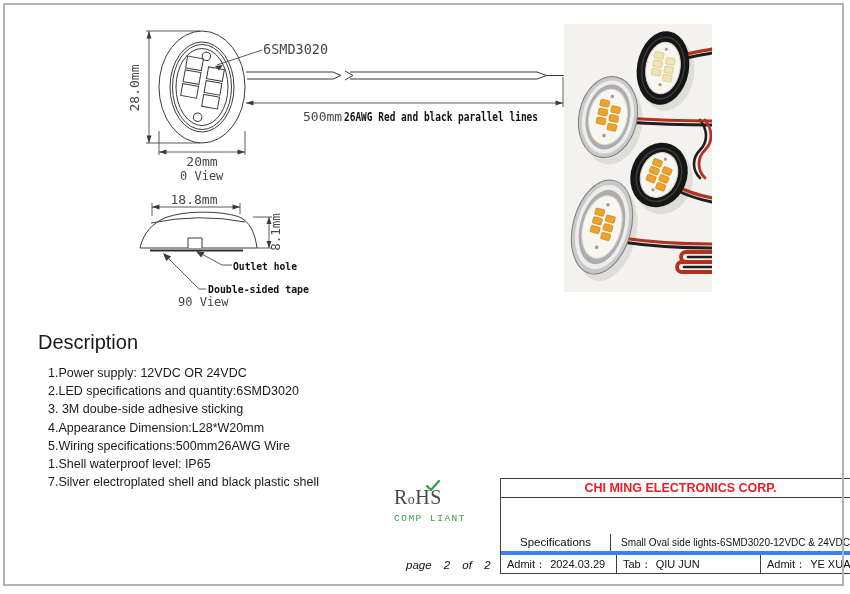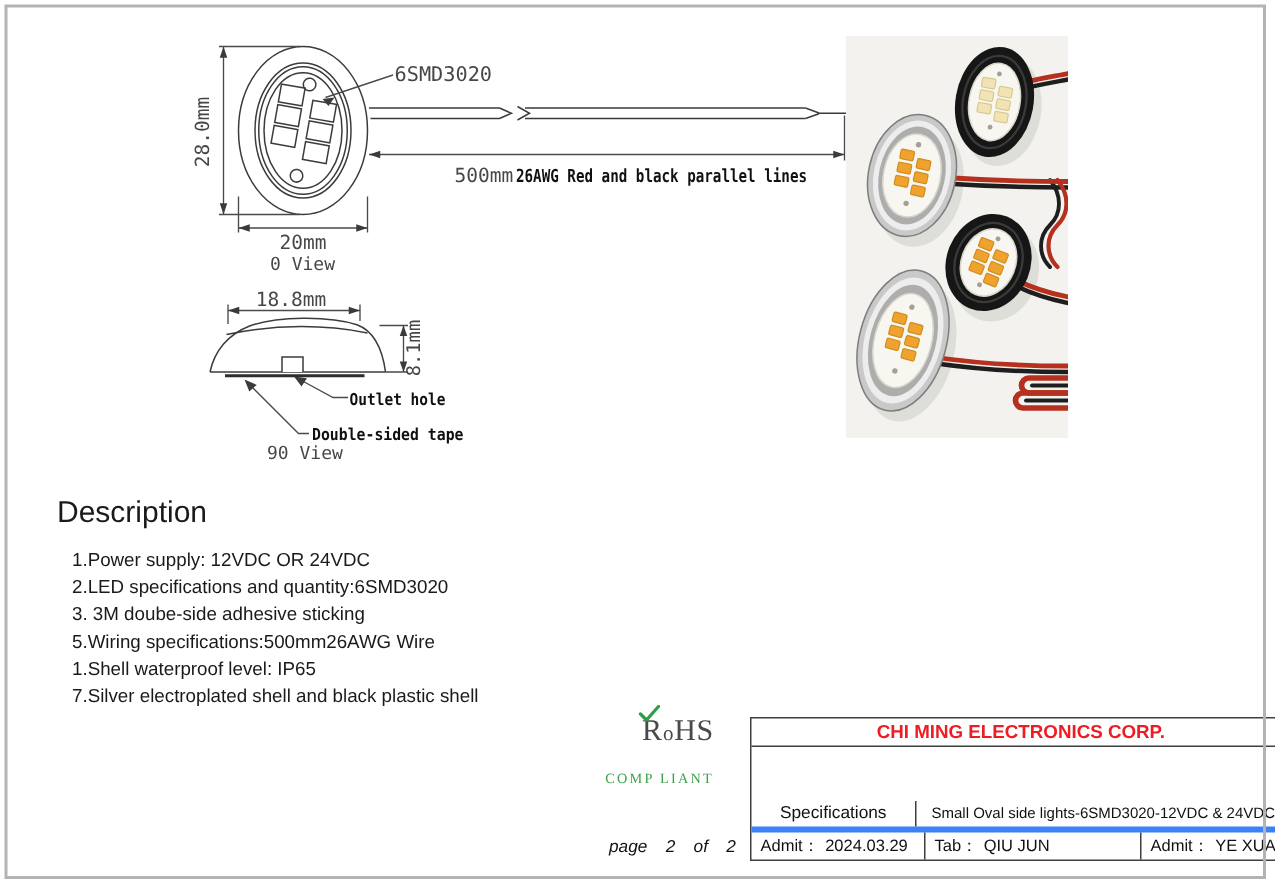--- a/index.html
+++ b/index.html
@@ -15,26 +15,26 @@
   .cad-text{font-family:"DejaVu Sans Mono", monospace;fill:#474747;}
   .anno-text{font-family:"DejaVu Sans Mono", monospace;font-weight:bold;fill:#101010;}
   
   .photo-svg{position:absolute;left:564px;top:24px;}
   
   .description{position:absolute;left:38px;top:331px;width:340px;color:#1a1a1a;}
   .desc-title{font-size:20px;}
   .desc-items{margin-top:10px;padding-left:10px;}
   .desc-item{font-size:12.5px;line-height:18.2px;white-space:nowrap;}
   
-  .rohs{position:absolute;left:394px;top:476px;width:82px;text-align:right;}
+  .rohs{position:absolute;left:394px;top:486px;width:82px;text-align:left;}
   .rohs-name{position:relative;font-family:"Liberation Serif", serif;font-size:20px;
              color:#4a4a4a;letter-spacing:0.5px;line-height:22px;}
   .rohs-o{font-size:14px;}
   .rohs-check{position:absolute;left:31px;top:-6px;}
-  .rohs-compliant{margin-top:14px;font-family:Liberation Serif, serif;font-size:9.5px;
+  .rohs-compliant{margin-top:2px;font-family:Liberation Mono, monospace;font-size:9.5px;
                   letter-spacing:1.5px;white-space:nowrap;}
   
   .tblock{position:absolute;left:500px;top:478px;width:359px;border:1px solid #3f3f3f;
           background:#fff;font-family:"Liberation Sans", sans-serif;}
   .tb-row1{height:18px;line-height:18px;text-align:center;font-size:12.5px;font-weight:bold;
            border-bottom:1px solid #3f3f3f;}
   .tb-row2{display:flex;height:17px;line-height:17px;border-bottom:4px solid #3b82f6;margin-top:36px;}
   .tb-row2-c1{width:109px;text-align:center;font-size:11.5px;border-right:1px solid #3f3f3f;color:#111;}
   .tb-row2-c2{flex:1;text-align:center;font-size:10px;color:#111;}
   .tb-row3{display:flex;height:18px;line-height:18px;font-size:11px;color:#111;}
@@ -243,20 +243,21 @@
       <circle cx="0" cy="21" r="1.8" fill="#a79f96"></circle>
     </g>
   </svg>
 
   <div class="description">
     <div class="desc-title">Description</div>
     <div class="desc-items">
       <div class="desc-item">1.Power supply: 12VDC OR 24VDC</div>
       <div class="desc-item">2.LED specifications and quantity:6SMD3020</div>
       <div class="desc-item">3. 3M doube-side adhesive sticking</div>
+      <div class="desc-item">4.Appearance Dimension:L28*W20mm</div>
       <div class="desc-item">5.Wiring specifications:500mm26AWG Wire</div>
       <div class="desc-item">1.Shell waterproof level: IP65</div>
       <div class="desc-item">7.Silver electroplated shell and black plastic shell</div>
     </div>
   </div>
 
   <div class="rohs">
     <div class="rohs-name">
       <svg class="rohs-check" width="16" height="12" viewBox="0 0 16 12">
         <polyline points="2,6 6,10 14,1" fill="none" stroke="currentColor" stroke-width="2.2" stroke-linecap="round" stroke-linejoin="round" style="color: rgb(47, 158, 68);"></polyline>

